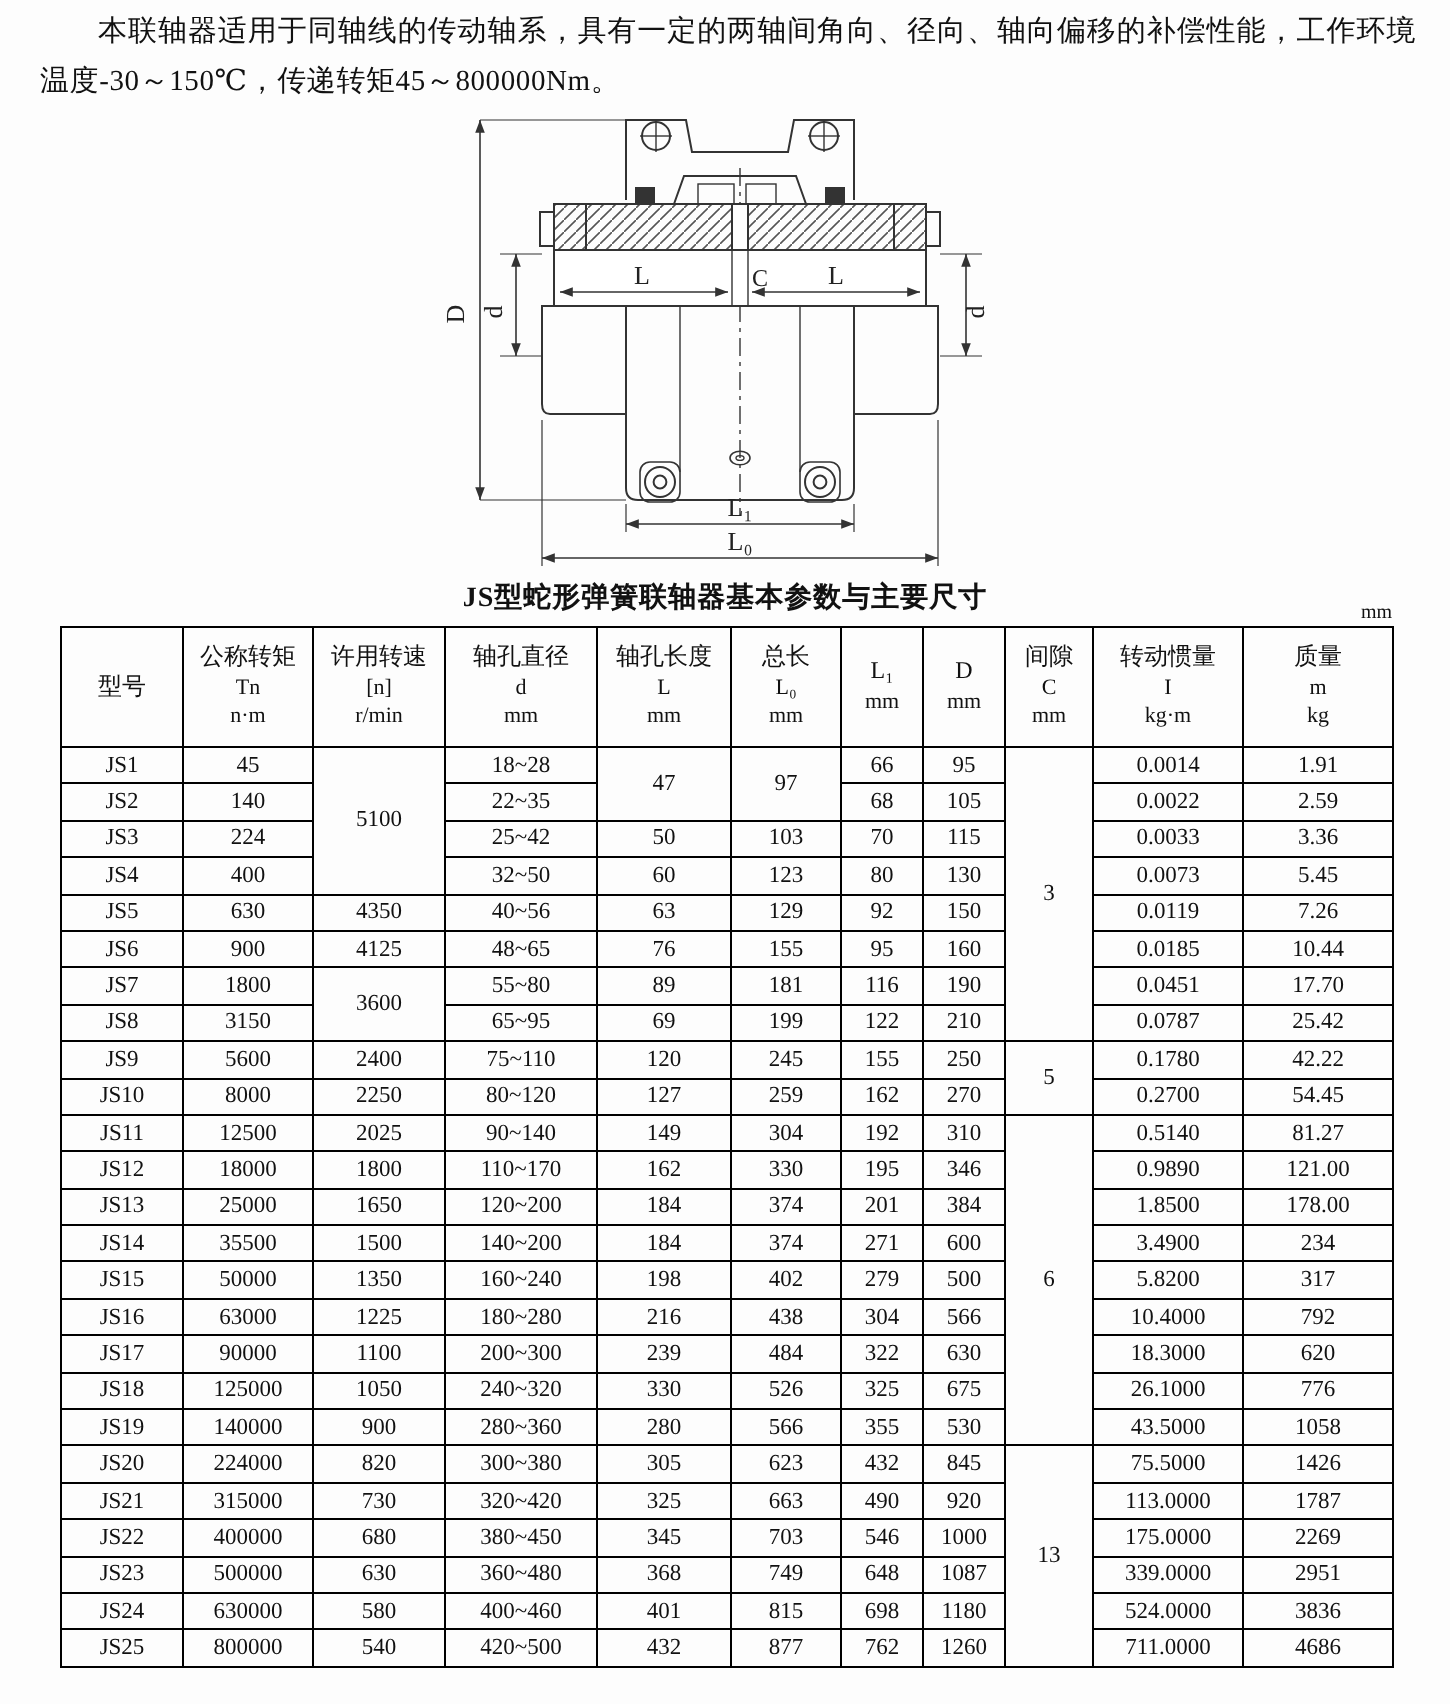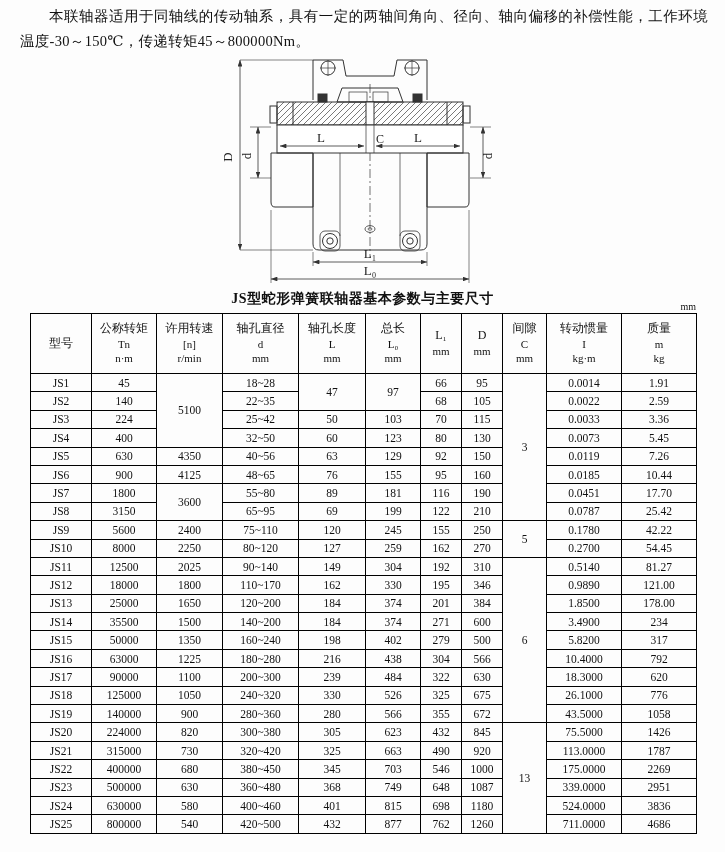--- a/index.html
+++ b/index.html
@@ -408,21 +408,21 @@
           <td>776</td>
         </tr>
         <tr>
           <td>JS19</td>
           <td>140000</td>
           <td>900</td>
           <td>280~360</td>
           <td>280</td>
           <td>566</td>
           <td>355</td>
-          <td>672</td>
+          <td>530</td>
           <td>43.5000</td>
           <td>1058</td>
         </tr>
         <tr>
           <td>JS20</td>
           <td>224000</td>
           <td>820</td>
           <td>300~380</td>
           <td>305</td>
           <td>623</td>

